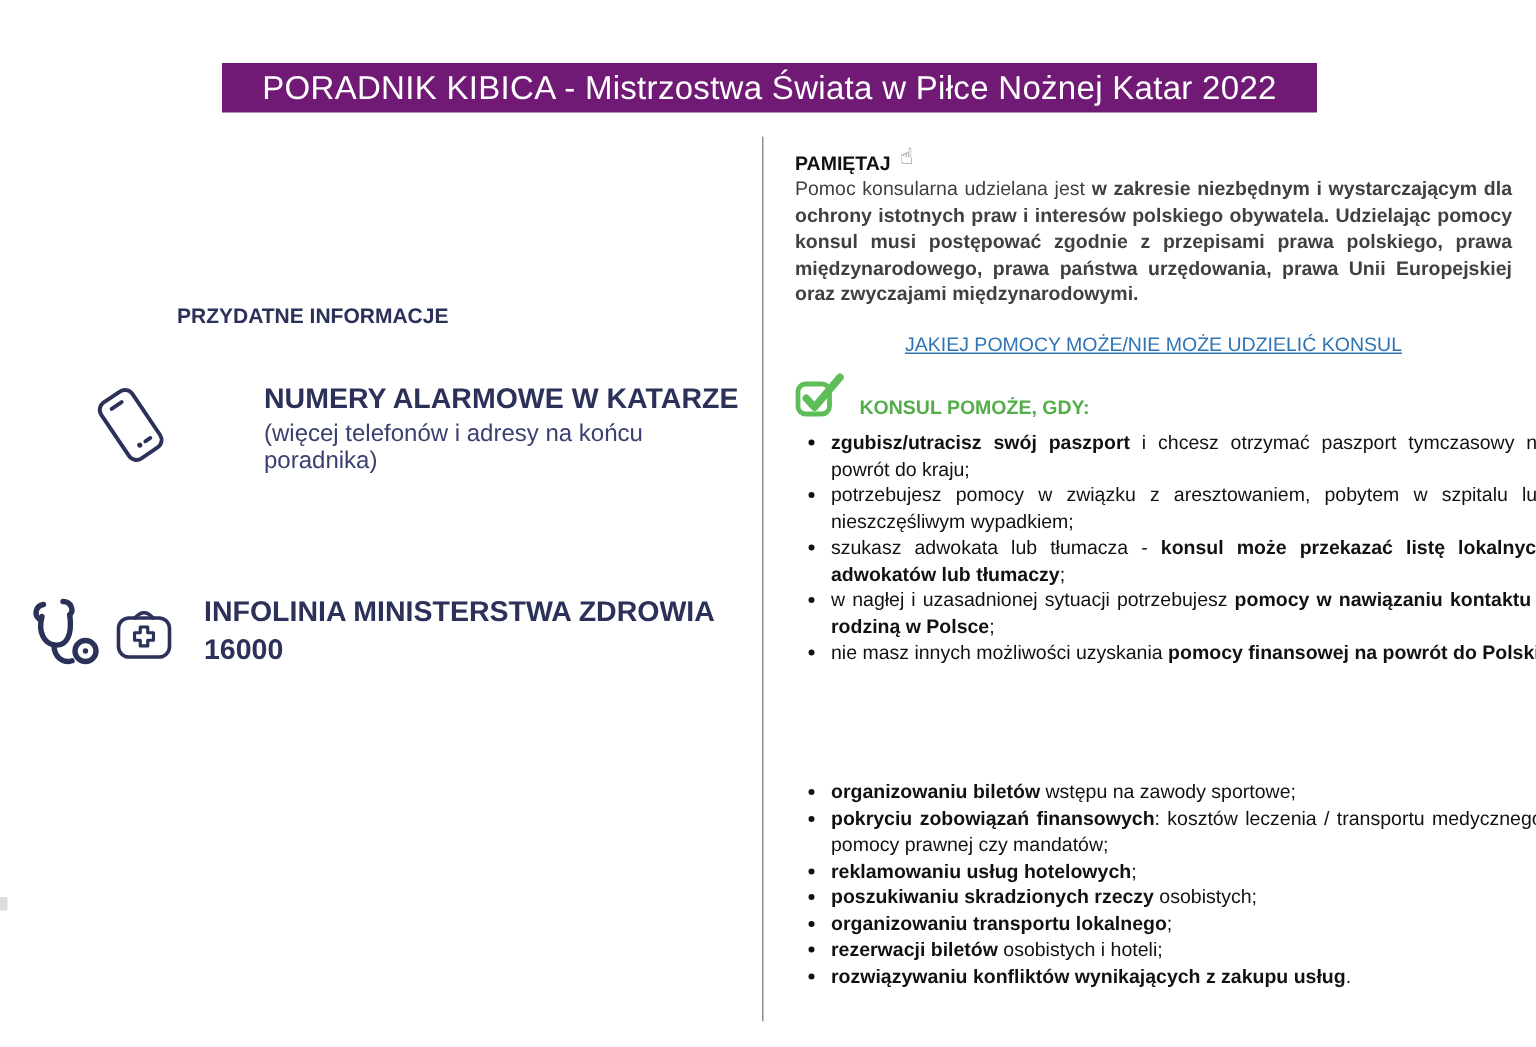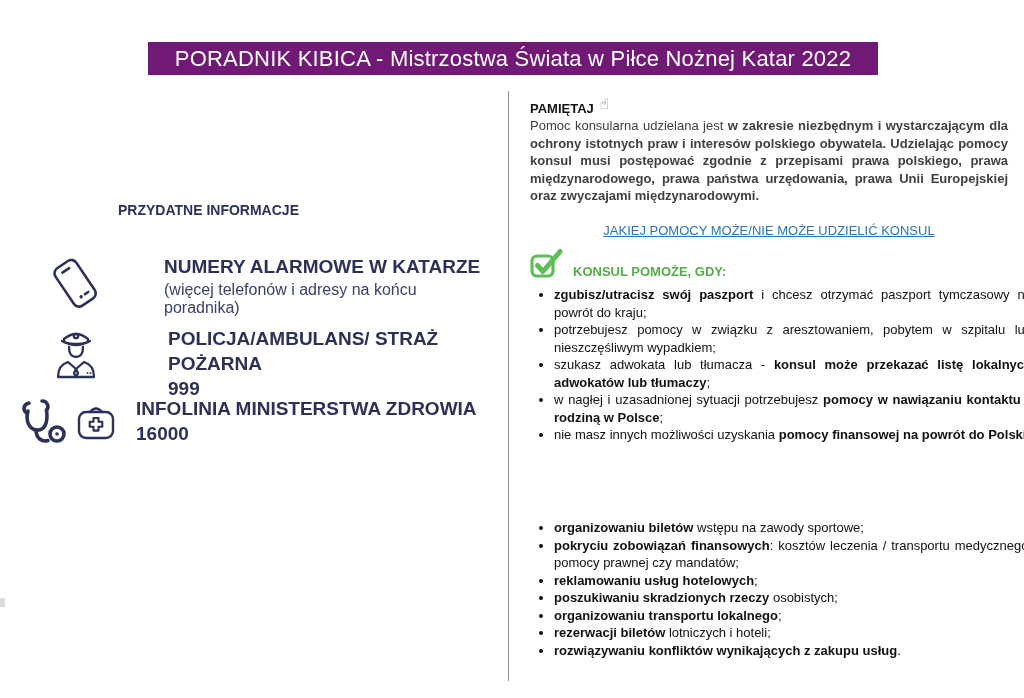--- a/index.html
+++ b/index.html
@@ -48,55 +48,37 @@
 <body>
 
 <div class="page">
 
   <header class="title-bar">
     <span>PORADNIK KIBICA - Mistrzostwa Świata w Piłce Nożnej Katar 2022</span>
   </header>
 
   <h2 class="left-heading">PRZYDATNE INFORMACJE</h2>
 
-  <div class="info-item" style="top:254px;">
+  <div class="info-item" style="top:254px;padding-left:12px;">
     <div class="icon-cell pad46">
       <svg width="58" height="60" viewBox="0 0 58 60" fill="none" stroke="#2b3158" stroke-width="2.6" stroke-linecap="round" stroke-linejoin="round">
         <g transform="rotate(-34 29 30)">
           <rect x="17" y="7" width="25" height="45" rx="6"></rect>
           <line x1="25" y1="13.5" x2="33" y2="13.5"></line>
           <circle cx="27" cy="44" r="1.7" fill="#2b3158" stroke="none"></circle>
           <line x1="31.5" y1="44" x2="35.5" y2="44"></line>
         </g>
       </svg>
     </div>
     <div class="info-text">
       <div class="info-title">NUMERY ALARMOWE W KATARZE</div>
       <div class="info-sub">(więcej telefonów i adresy na końcu poradnika)</div>
     </div>
   </div>
 
-  <div class="info-item" style="top:326px;">
-    <div class="icon-cell pad50">
-      <svg width="52" height="56" viewBox="0 0 52 56" fill="none" stroke="#2b3158" stroke-width="2.3" stroke-linecap="round" stroke-linejoin="round">
-        <path d="M14 13 Q26 3 38 13 L38 16 Q26 20 14 16 Z"></path>
-        <circle cx="26" cy="10" r="2.2"></circle>
-        <path d="M12 15 Q26 23 40 15"></path>
-        <path d="M19 21 Q19 31 26 31 Q33 31 33 21"></path>
-        <path d="M8 51 Q8 39 18 36 L26 43 L34 36 Q44 39 44 51 Z"></path>
-        <path d="M26 43 L24 47 L26 51 L28 47 Z"></path>
-        <circle cx="37.5" cy="47" r="0.9" fill="#2b3158" stroke="none"></circle>
-        <circle cx="40.5" cy="47" r="0.9" fill="#2b3158" stroke="none"></circle>
-      </svg>
-    </div>
-    <div class="info-text">
-      <div class="info-title">POLICJA/AMBULANS/ STRAŻ POŻARNA</div>
-      <div class="info-number">999</div>
-    </div>
-  </div>
 
   <div class="info-item" style="top:396px;">
     <div class="icon-cell pad18">
       <span>
         <svg width="54" height="54" viewBox="0 0 54 54" fill="none" stroke="#2b3158" stroke-width="3.6" stroke-linecap="round" stroke-linejoin="round">
           <path d="M11 7 C5.5 8 4.5 14 8.5 17"></path>
           <path d="M24 5 C29.5 5 31.5 11 28.5 14"></path>
           <path d="M10 15 C7 26 12 33 18 34 C26 35 30.5 28 28.5 14"></path>
           <path d="M18 34 C18 42 24 46.5 30 44.5"></path>
           <circle cx="39" cy="38" r="7"></circle>
@@ -149,17 +131,17 @@
       <li><span>nie masz innych możliwości uzyskania </span><span class="b">pomocy finansowej na powrót do Polski</span></li>
     </ul>
 
 
   <ul class="right-abs blist list-cannot">
       <li><span class="b">organizowaniu biletów</span><span> wstępu na zawody sportowe;</span></li>
       <li><span class="b">pokryciu zobowiązań finansowych</span><span>: kosztów leczenia / transportu medycznego, pomocy prawnej czy mandatów;</span></li>
       <li><span class="b">reklamowaniu usług hotelowych</span><span>;</span></li>
       <li><span class="b">poszukiwaniu skradzionych rzeczy</span><span> osobistych;</span></li>
       <li><span class="b">organizowaniu transportu lokalnego</span><span>;</span></li>
-      <li><span class="b">rezerwacji biletów</span><span> lotniczych i hoteli;</span></li>
+      <li><span class="b">rezerwacji biletów</span><span> osobistych i hoteli;</span></li>
       <li><span class="b">rozwiązywaniu konfliktów wynikających z zakupu usług</span><span>.</span></li>
     </ul>
 
 </div>
 
 </body></html>

